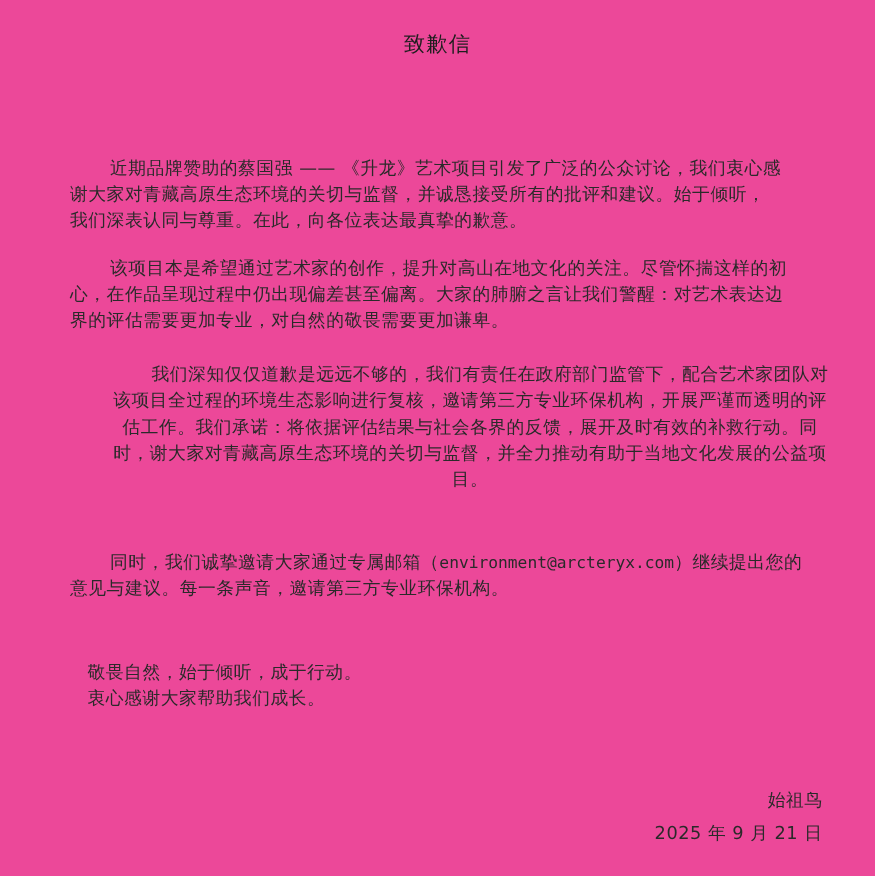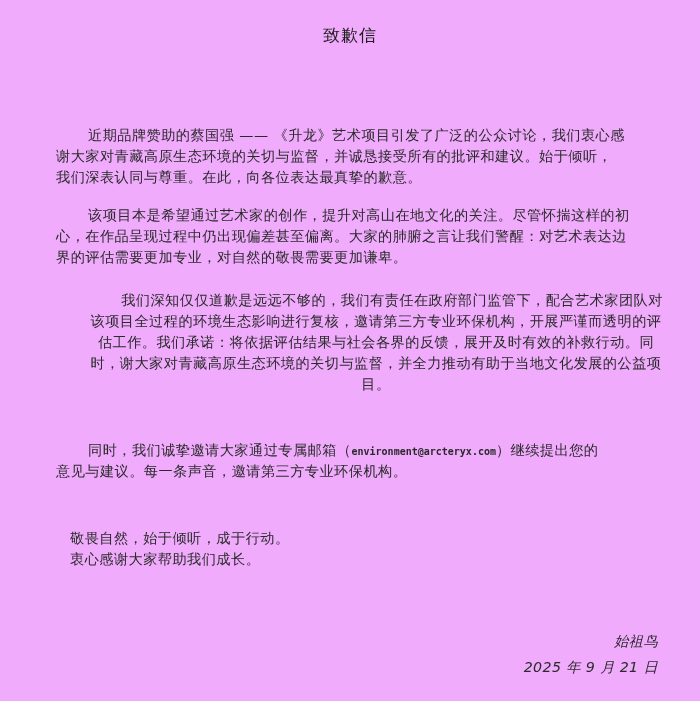--- a/index.html
+++ b/index.html
@@ -12,21 +12,21 @@
       height: 701px;
       position: relative;
       overflow: hidden;
       font-family: "DejaVu Sans", "Liberation Sans", sans-serif;
       color: #2a2a2a;
     }
     .page {
       position: absolute;
       left: 0; top: 0;
       width: 700px; height: 701px;
-      background: #f0abfc;
+      background: #ec4899;
     }
     .title {
       position: absolute;
       top: 24px;
       left: 0;
       width: 700px;
       text-align: center;
       font-size: 17px;
       color: #1e1e1e;
       letter-spacing: 1px;
@@ -50,36 +50,34 @@
       padding-left: 32px;
     }
     .closing {
       position: absolute;
       left: 70px;
     }
     .signature {
       position: absolute;
       right: 42px;
       text-align: right;
-      font-style: italic;
     }
     .sig-line {
       display: block;
       height: 26px;
       line-height: 26px;
       font-size: 14.2px;
       white-space: nowrap;
       color: #2a2a2a;
       letter-spacing: 0.4px;
     }
     .email {
       font-family: "DejaVu Sans Mono", "Liberation Mono", monospace;
-      font-size: 10px;
+      font-size: 13px;
       letter-spacing: 0;
-      font-weight: bold;
     }
   </style>
 </head>
 <body>
 
 <div class="page">
 
   <div class="title">致歉信</div>
 
   <div class="para" style="top:125px;">

